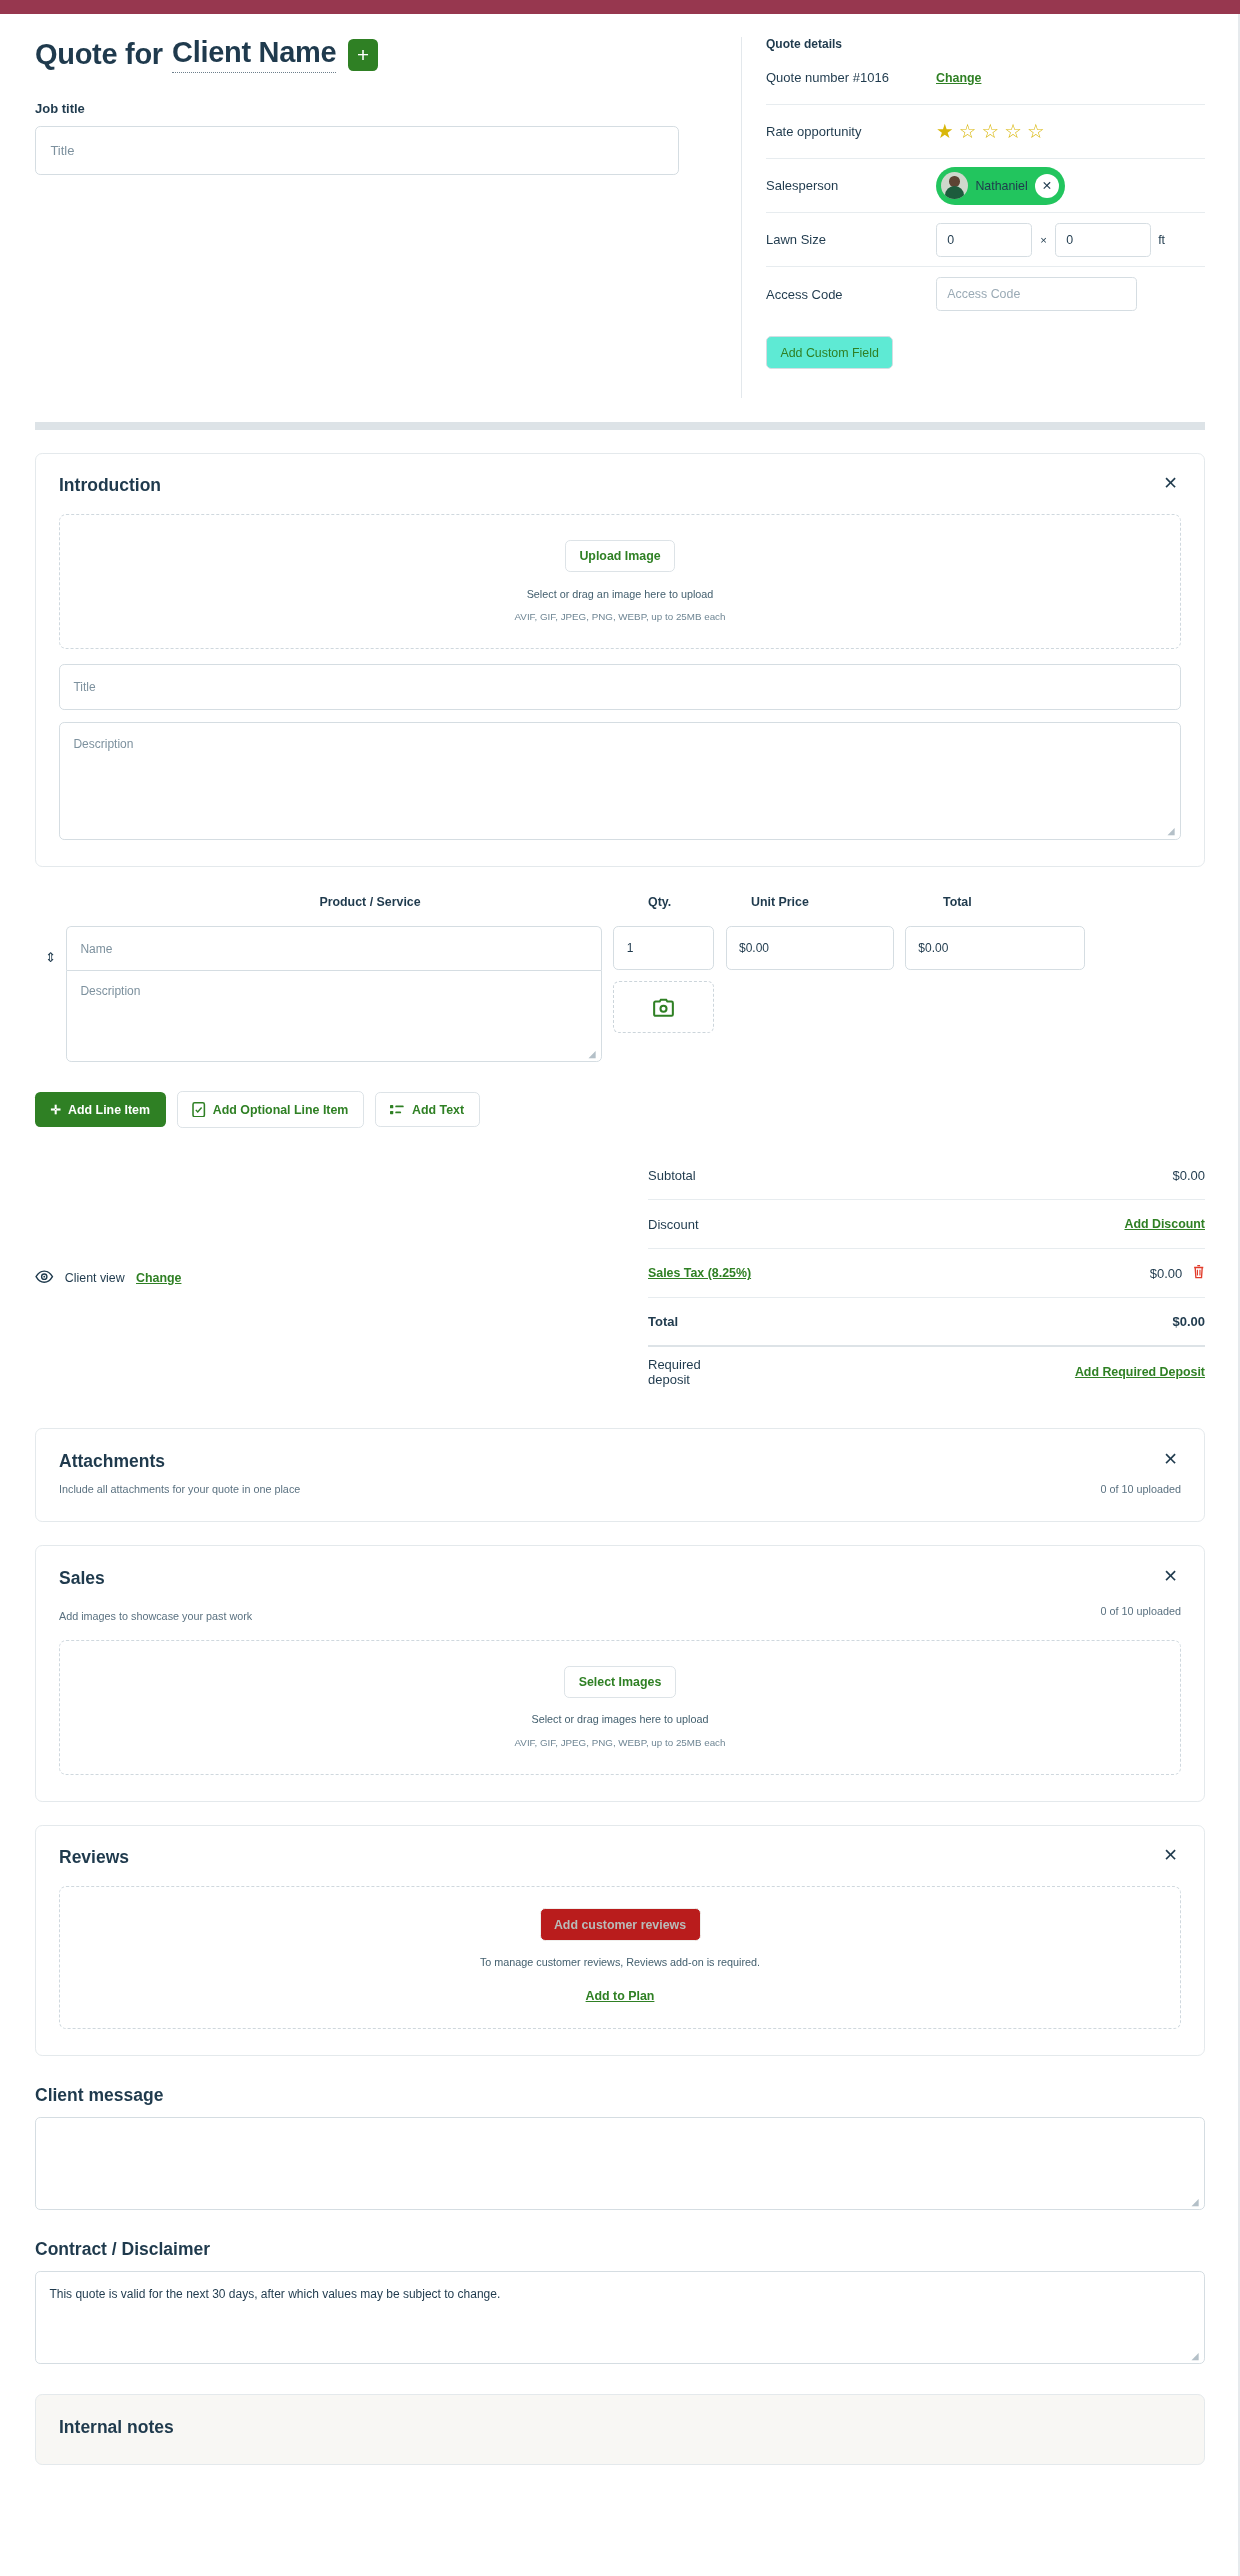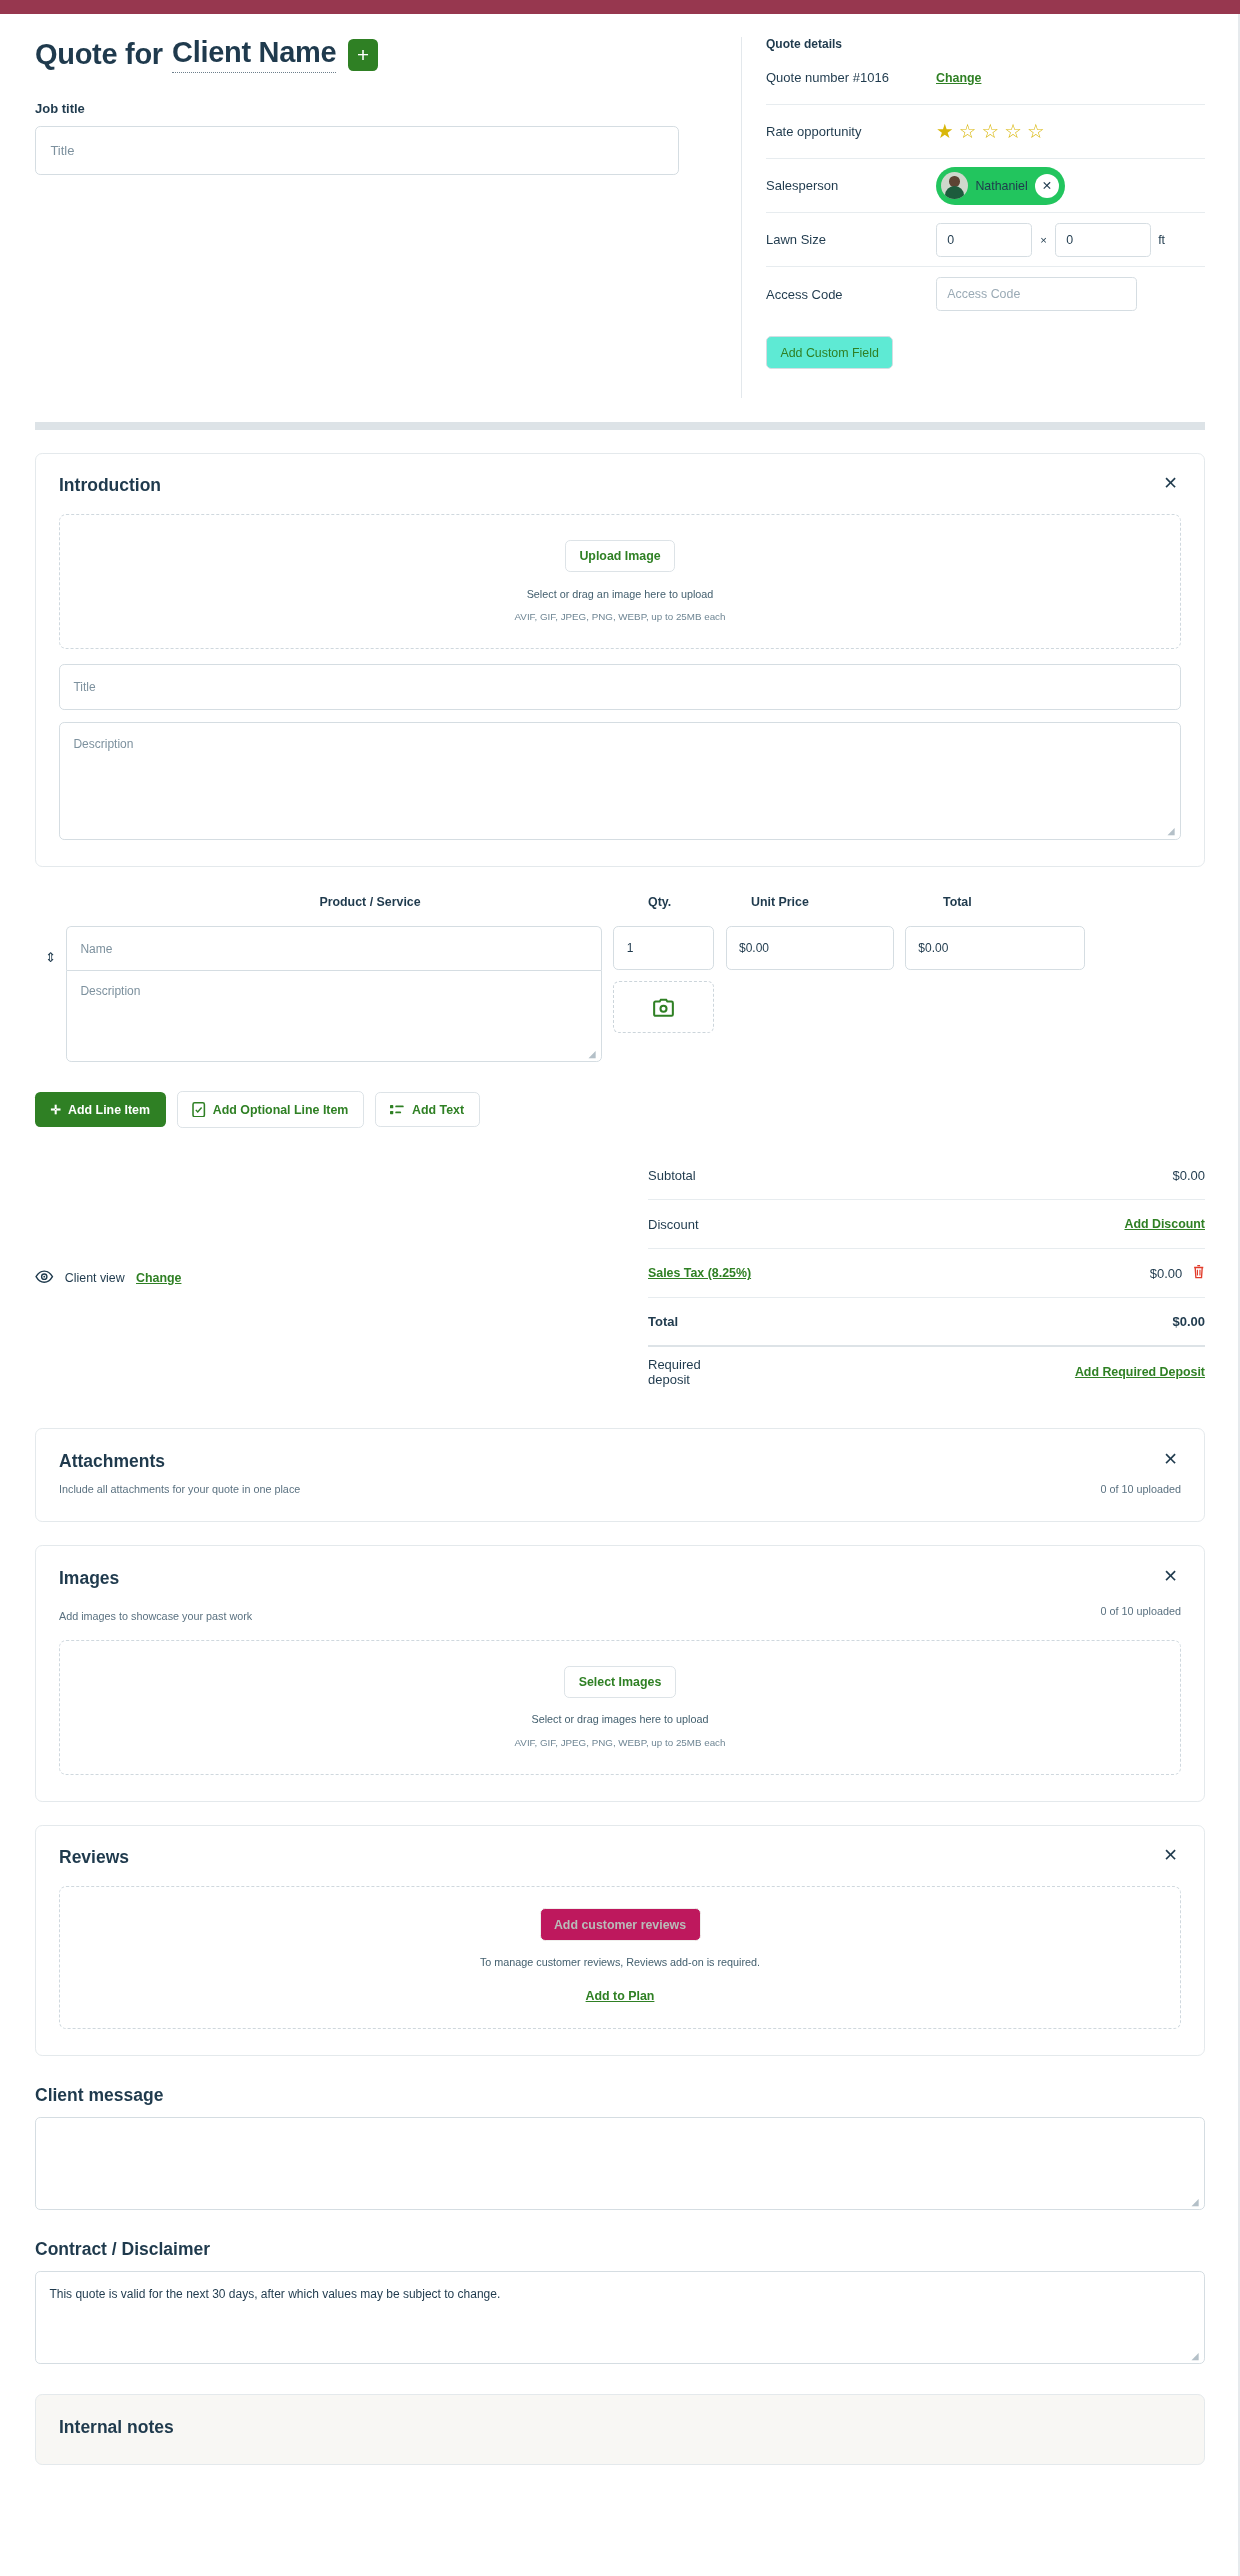--- a/index.html
+++ b/index.html
@@ -117,21 +117,21 @@
 
   .dropzone {
     border: 1px dashed #cfd8de; border-radius: 7.2px; margin-top: 17.5px;
     padding: 25px 0 26px 0; text-align: center;
   }
   .dz-btn {
     display: inline-block; border: 0.5px solid #dde3e7; border-radius: 5.2px;
     background: #fff; color: #2f8024; font-weight: bold; font-size: 12.4px;
     padding: 8.2px 13.4px; cursor: pointer;
   }
-  .dz-btn.disabled { background: #be185d; color:#b9bcb9; border-color:#efefed; cursor: default;}
+  .dz-btn.disabled { background: #b91c1c; color:#b9bcb9; border-color:#efefed; cursor: default;}
   .dz-line1 { font-size: 10.8px; color:#44606f; margin-top: 15.5px; }
   .dz-line2 { font-size: 9.8px; color:#6f8694; margin-top: 11.3px; }
   .dz-link { display:block; margin-top: 20.6px; }
 
   .input-box {
     border: 0.5px solid #d5dde2; border-radius: 5.2px; background:#fff;
     height: 46px; display:flex; align-items:center; padding: 0 13.4px;
     font-size: 12px; color:#7d919e; margin-top: 15.5px;
   }
   .textarea-box {
@@ -420,21 +420,21 @@
       <div class="close-x">✕</div>
     </div>
     <div class="sub-row">
       <span class="card-sub" style="margin-top:0">Include all attachments for your quote in one place</span>
       <span class="count">0 of 10 uploaded</span>
     </div>
   </div>
 
   <div class="card">
     <div class="card-head">
-      <div class="card-title">Images</div>
+      <div class="card-title">Sales</div>
       <div class="close-x">✕</div>
     </div>
     <div class="sub-row">
       <span class="card-sub" style="margin-top:10px">Add images to showcase your past work</span>
       <span class="count">0 of 10 uploaded</span>
     </div>
     <div class="dropzone">
       <div class="dz-btn">Select Images</div>
       <div class="dz-line1">Select or drag images here to upload</div>
       <div class="dz-line2">AVIF, GIF, JPEG, PNG, WEBP, up to 25MB each</div>

